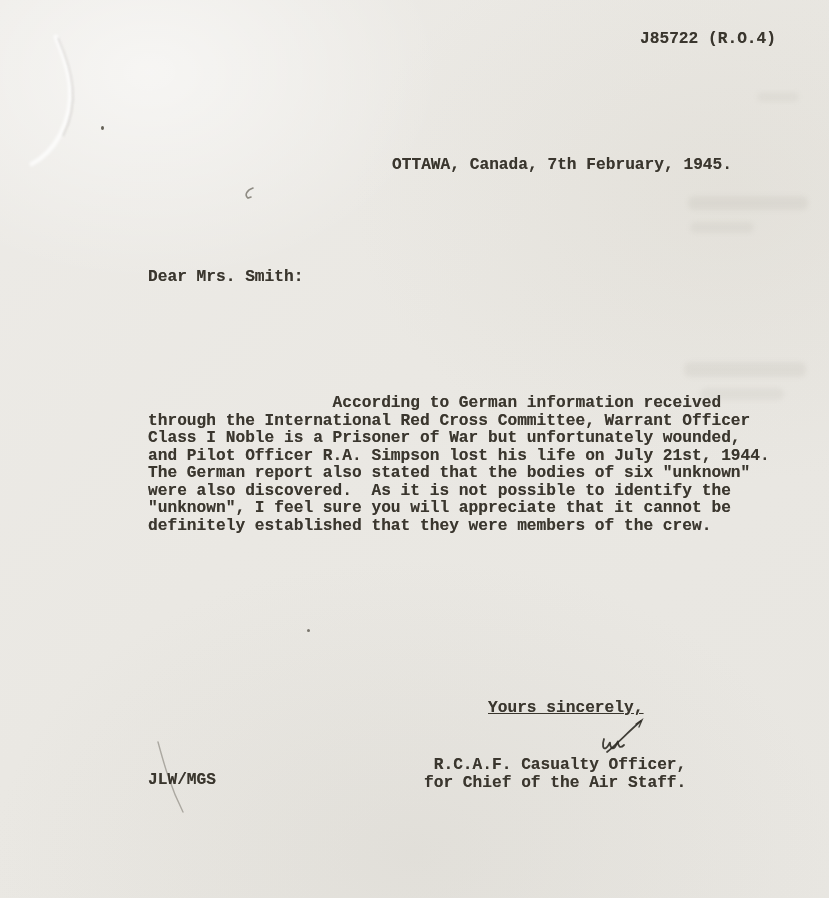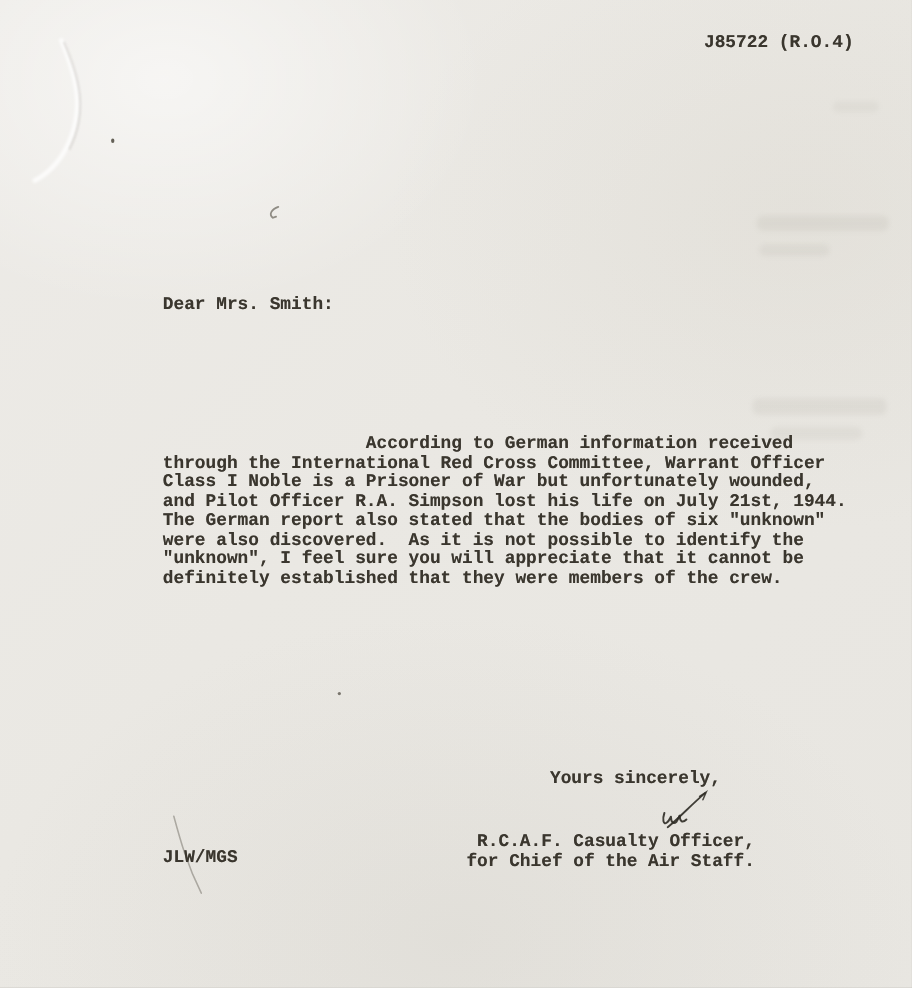--- a/index.html
+++ b/index.html
@@ -51,37 +51,38 @@
   <svg style="left:240px;top:186px;" width="20" height="22" viewBox="0 0 20 22">
     <path d="M13,2 C7,4 4,9 8,12 L11,11" fill="none" stroke="#6f6b62" stroke-width="1.6" stroke-linecap="round" opacity="0.75"></path>
   </svg>
 
   <svg style="left:150px;top:738px;" width="45" height="80" viewBox="0 0 45 80">
     <path d="M8,4 C14,26 20,48 33,74" fill="none" stroke="#7a766d" stroke-width="1.4" stroke-linecap="round" opacity="0.55"></path>
   </svg>
 
   <div class="typed" style="left:605px;top:31px;margin-left:35px;">J85722 (R.O.4)</div>
 
+  <div class="typed" style="left:392px;top:157px;">OTTAWA, Canada, 7th February, 1945.</div>
 
 
   <div class="typed" style="left:148px;top:269px;">Dear Mrs. Smith:</div>
 
 
   <div class="typed" style="left:148px;top:395px;">                   According to German information received
 through the International Red Cross Committee, Warrant Officer
 Class I Noble is a Prisoner of War but unfortunately wounded,
 and Pilot Officer R.A. Simpson lost his life on July 21st, 1944.
 The German report also stated that the bodies of six "unknown"
 were also discovered.  As it is not possible to identify the
 "unknown", I feel sure you will appreciate that it cannot be
 definitely established that they were members of the crew.</div>
 
 
 
-  <div class="typed" style="left:500px;top:700px;">Yours sincerely,</div>
+  <div class="typed" style="left:488px;top:700px;text-decoration:underline;">Yours sincerely,</div>
 
   <svg style="left:598px;top:718px;" width="52" height="38" viewBox="0 0 52 38">
     <path d="M9,34 C19,26 31,13 43,3" fill="none" stroke="#2e2b25" stroke-width="1.7" stroke-linecap="round" opacity="0.9"></path>
     <path d="M6,21 C4,27 5,32 8,30 C11,28 12,23 12,25 C12,29 14,32 17,29 C19,26 20,22 20,24 C20,28 22,31 26,27" fill="none" stroke="#2e2b25" stroke-width="1.8" stroke-linecap="round" opacity="0.9"></path>
     <path d="M38,6 L44,2 L41,9" fill="none" stroke="#2e2b25" stroke-width="1.4" stroke-linecap="round" opacity="0.85"></path>
   </svg>
 
   <div class="typed" style="left:424px;top:757px;"> R.C.A.F. Casualty Officer,
 for Chief of the Air Staff.</div>
 

